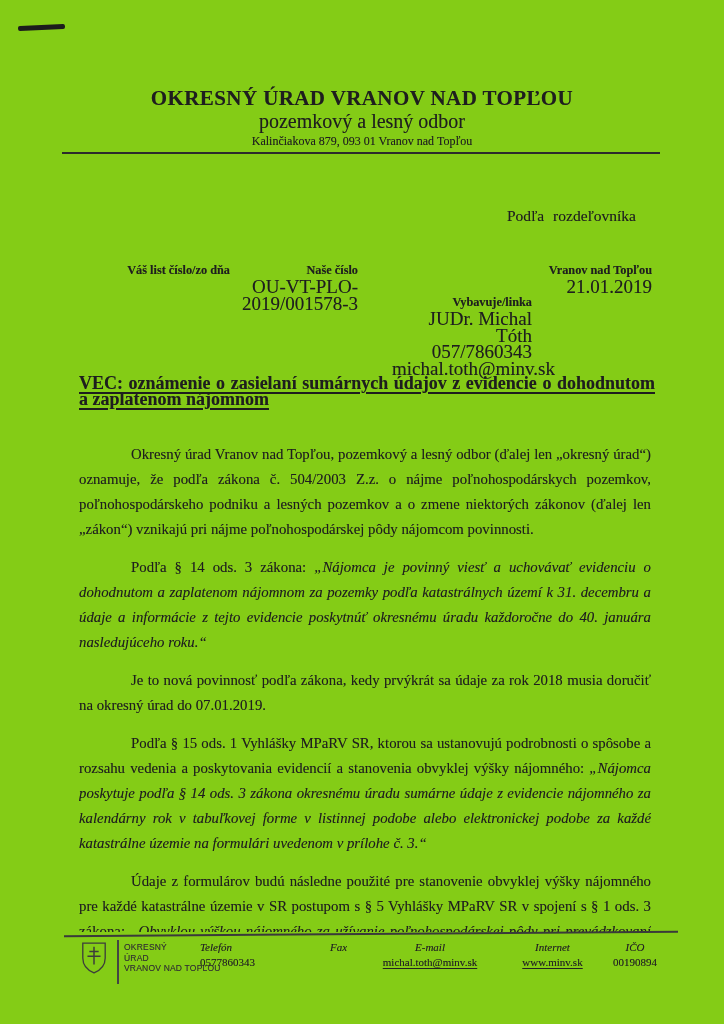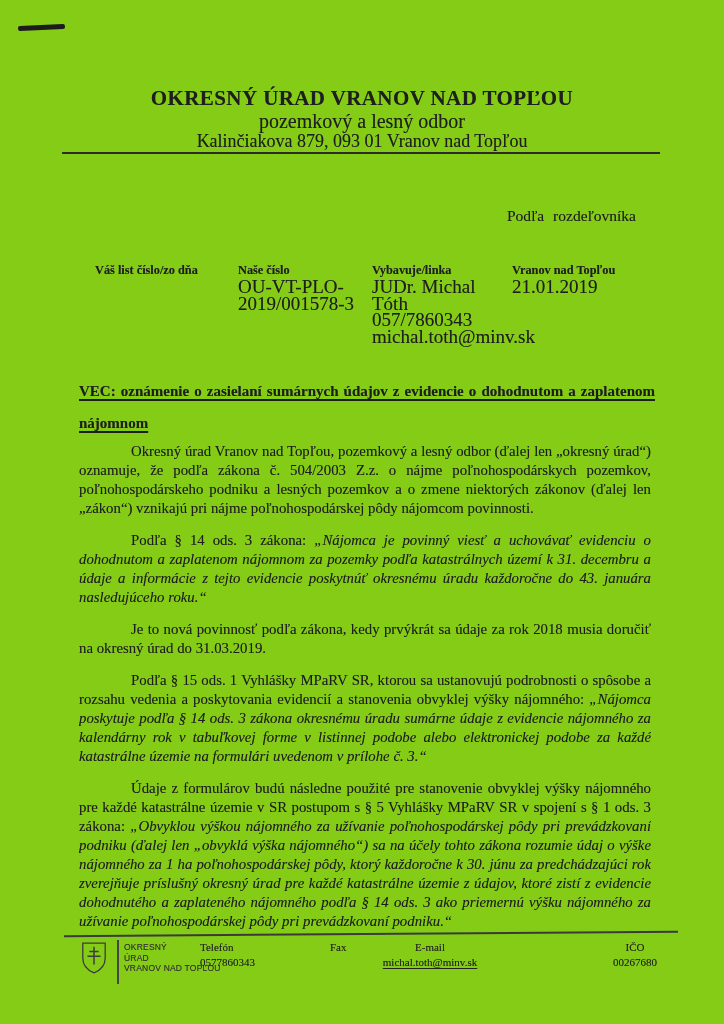--- a/index.html
+++ b/index.html
@@ -26,69 +26,69 @@
 
   
   .letterhead {
     position: absolute;
     left: 62px; top: 86px;
     width: 600px;
     text-align: center;
   }
   .lh-title { font-size: 21px; font-weight: bold; letter-spacing: 0.4px; line-height: 24px; }
   .lh-dept  { font-size: 20px; line-height: 22px; }
-  .lh-addr  { font-size: 18px; line-height: 18px; text-align: center; }
+  .lh-addr  { font-size: 12px; line-height: 18px; text-align: center; }
   .lh-rule {
     position: absolute;
     left: 62px; top: 152px;
     width: 598px; height: 0;
     border-top: 2px solid #2c2c2c;
   }
 
   .dist-note {
     position: absolute;
     top: 207px; right: 88px;
     font-size: 15.5px;
     word-spacing: 5px;
     margin-left: 8px;
   }
 
   
   .ref-block { position: absolute; left: 0; top: 262px; width: 724px; height: 90px; }
-  .ref-col { position: absolute; text-align: left; }
+  .ref-col { position: absolute; text-align: right; }
   .ref-col.c1 { left: 95px;  width: 135px; }
   .ref-col.c2 { left: 238px; width: 120px; }
-  .ref-col.c3 { left: 372px; width: 140px; }
+  .ref-col.c3 { left: 392px; width: 140px; margin-top: 32px; }
   .ref-col.c4 { left: 512px; width: 140px; }
   .ref-label { font-size: 12.3px; font-weight: bold; line-height: 16px; margin-bottom: 1px; }
   .ref-line  { font-size: 19px; line-height: 16.5px; }
 
   
   .subject {
     position: absolute;
     left: 79px; top: 375px;
     width: 576px;
-    font-size: 15px;
+    font-size: 18px;
     font-weight: bold;
-    line-height: 32px;
+    line-height: 16px;
     text-align: justify;
   }
   .subject span {
     text-decoration: underline;
     text-decoration-thickness: 1.5px;
     text-underline-offset: 3px;
   }
 
   
   .letter-body {
     position: absolute;
     left: 79px; top: 442px;
     width: 572px; bottom: 92px;
     font-size: 14.8px;
-    line-height: 19px;
+    line-height: 25px;
     text-align: justify;
     overflow: hidden;
   }
   .letter-body p { margin: 0 0 13px 0; text-indent: 52px; }
   .letter-body em { font-style: italic; }
 
   
   .footer-rule {
     position: absolute;
     left: 64px; top: 933px;
@@ -98,21 +98,21 @@
   }
   .footer { position: absolute; left: 0; top: 938px; width: 724px; height: 60px; font-size: 11px; }
   .coat { position: absolute; left: 80px; top: 3px; }
   .f-divider { position: absolute; left: 117px; top: 2px; width: 1.5px; height: 44px; background: #444; }
   .f-office {
     position: absolute; left: 124px; top: 4px; width: 120px;
     font-family: "Liberation Sans", sans-serif;
     font-size: 8.5px; line-height: 10.5px; letter-spacing: 0.2px; color: #333;
   }
   .f-col { position: absolute; top: 2px; }
-  .f-label { line-height: 15px; color: #222; }
+  .f-label { line-height: 15px; color: #222; font-style: italic; }
   .f-val { line-height: 15px; color: #222; }
   .f-col.phone   { left: 200px; width: 110px; text-align: left; }
   .f-col.fax     { left: 330px; width: 60px;  text-align: left; }
   .f-col.email   { left: 355px; width: 150px; text-align: center; }
   .f-col.internet{ left: 500px; width: 105px; text-align: center; }
   .f-col.ico     { left: 594px; width: 82px;  text-align: center; }
   .f-val.link { text-decoration: underline; text-underline-offset: 2px; }
 </style>
 </head>
 <body>
@@ -150,22 +150,22 @@
       <div class="ref-line">21.01.2019</div>
     </div>
   </section>
 
   <section class="subject">
     <span>VEC: oznámenie o zasielaní sumárnych údajov z evidencie o dohodnutom a zaplatenom nájomnom</span>
   </section>
 
   <main class="letter-body">
     <p><span>Okresný úrad Vranov nad Topľou, pozemkový a lesný odbor (ďalej len „okresný úrad“) oznamuje, že podľa zákona č. 504/2003 Z.z. o nájme poľnohospodárskych pozemkov, poľnohospodárskeho podniku a lesných pozemkov a o zmene niektorých zákonov (ďalej len „zákon“) vznikajú pri nájme poľnohospodárskej pôdy nájomcom povinnosti.</span></p>
-    <p><span>Podľa § 14 ods. 3 zákona: </span><em>„Nájomca je povinný viesť a uchovávať evidenciu o dohodnutom a zaplatenom nájomnom za pozemky podľa katastrálnych území k 31. decembru a údaje a informácie z tejto evidencie poskytnúť okresnému úradu každoročne do 43. januára nasledujúceho roku.“</em></p>
-    <p><span>Je to nová povinnosť podľa zákona, kedy prvýkrát sa údaje za rok 2018 musia doručiť na okresný úrad do 31.03.2019.</span></p>
+    <p><span>Podľa § 14 ods. 3 zákona: </span><em>„Nájomca je povinný viesť a uchovávať evidenciu o dohodnutom a zaplatenom nájomnom za pozemky podľa katastrálnych území k 31. decembru a údaje a informácie z tejto evidencie poskytnúť okresnému úradu každoročne do 40. januára nasledujúceho roku.“</em></p>
+    <p><span>Je to nová povinnosť podľa zákona, kedy prvýkrát sa údaje za rok 2018 musia doručiť na okresný úrad do 07.01.2019.</span></p>
     <p><span>Podľa § 15 ods. 1 Vyhlášky MPaRV SR, ktorou sa ustanovujú podrobnosti o spôsobe a rozsahu vedenia a poskytovania evidencií a stanovenia obvyklej výšky nájomného: </span><em>„Nájomca poskytuje podľa § 14 ods. 3 zákona okresnému úradu sumárne údaje z evidencie nájomného za kalendárny rok v tabuľkovej forme v listinnej podobe alebo elektronickej podobe za každé katastrálne územie na formulári uvedenom v prílohe č. 3.“</em></p>
     <p><span>Údaje z formulárov budú následne použité pre stanovenie obvyklej výšky nájomného pre každé katastrálne územie v SR postupom s § 5 Vyhlášky MPaRV SR v spojení s § 1 ods. 3 zákona: </span><em>„Obvyklou výškou nájomného za užívanie poľnohospodárskej pôdy pri prevádzkovaní podniku (ďalej len „obvyklá výška nájomného“) sa na účely tohto zákona rozumie údaj o výške nájomného za 1 ha poľnohospodárskej pôdy, ktorý každoročne k 30. júnu za predchádzajúci rok zverejňuje príslušný okresný úrad pre každé katastrálne územie z údajov, ktoré zistí z evidencie dohodnutého a zaplateného nájomného podľa § 14 ods. 3 ako priemernú výšku nájomného za užívanie poľnohospodárskej pôdy pri prevádzkovaní podniku.“</em></p>
   </main>
 
   <div class="footer-rule"></div>
 
   <footer class="footer">
     <span class="coat">
       <svg width="28" height="34" viewBox="0 0 30 36" aria-hidden="true">
         <path d="M3 2 H27 V18 C27 27 21 31.5 15 34 C9 31.5 3 27 3 18 Z" fill="none" stroke="#3c3c3c" stroke-width="1.4"></path>
@@ -182,19 +182,23 @@
       <div class="f-label">Telefón</div>
       <div class="f-val">0577860343</div>
     </div>
     <div class="f-col fax">
       <div class="f-label">Fax</div>
     </div>
     <div class="f-col email">
       <div class="f-label">E-mail</div>
       <div class="f-val link">michal.toth@minv.sk</div>
     </div>
+    <div class="f-col internet">
+      <div class="f-label">Internet</div>
+      <div class="f-val link">www.minv.sk</div>
+    </div>
     <div class="f-col ico">
       <div class="f-label">IČO</div>
-      <div class="f-val">00267680</div>
+      <div class="f-val">00190894</div>
     </div>
   </footer>
 
 </div>
 
 </body></html>

